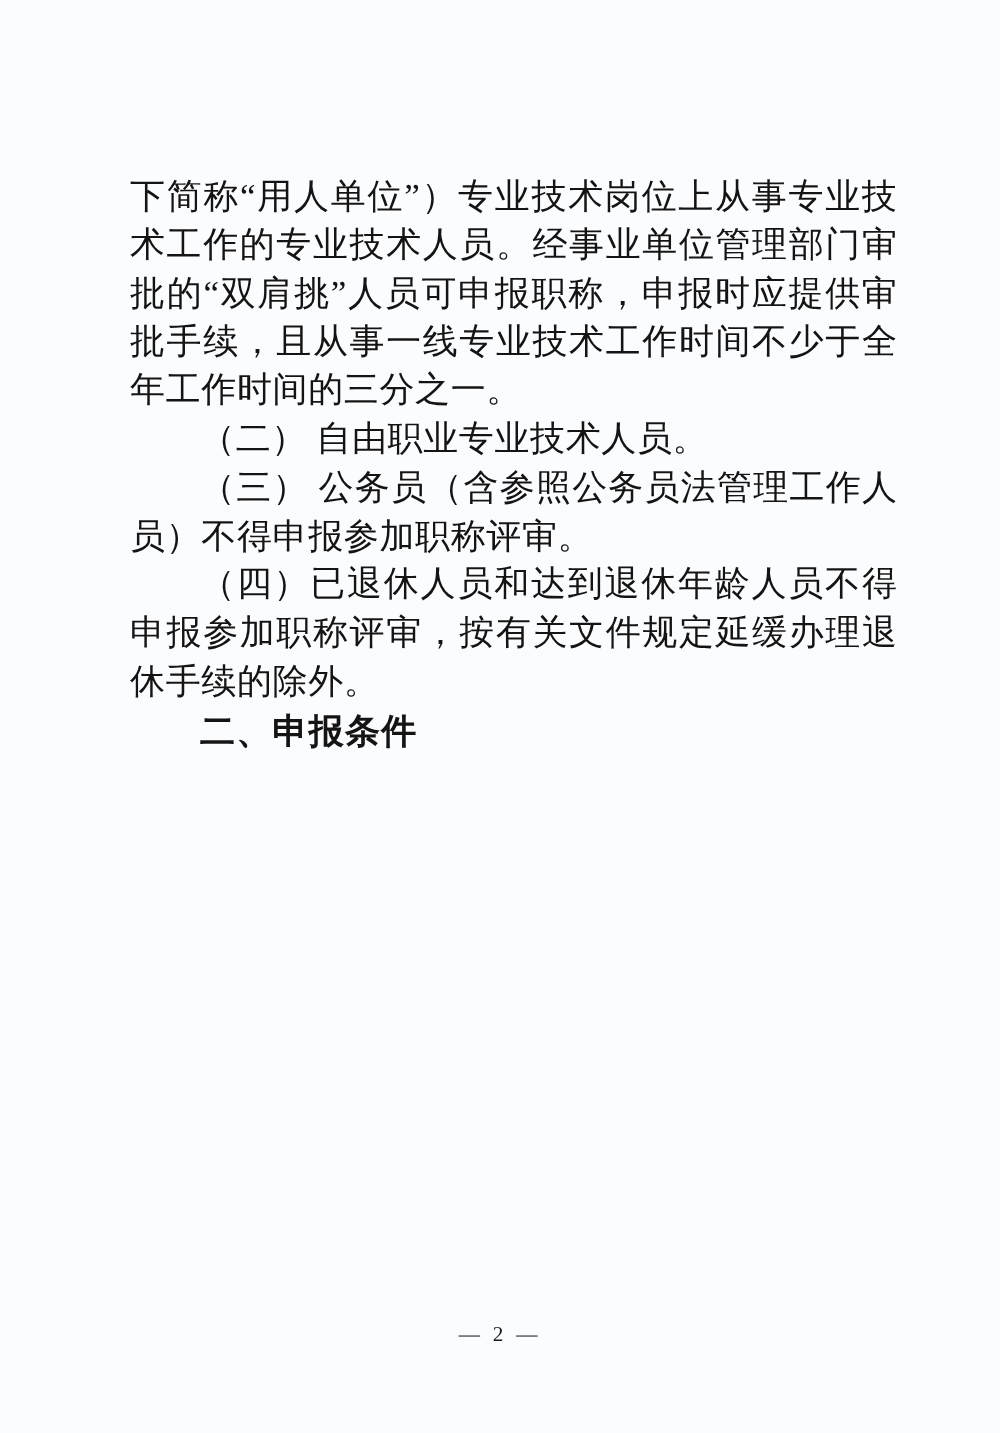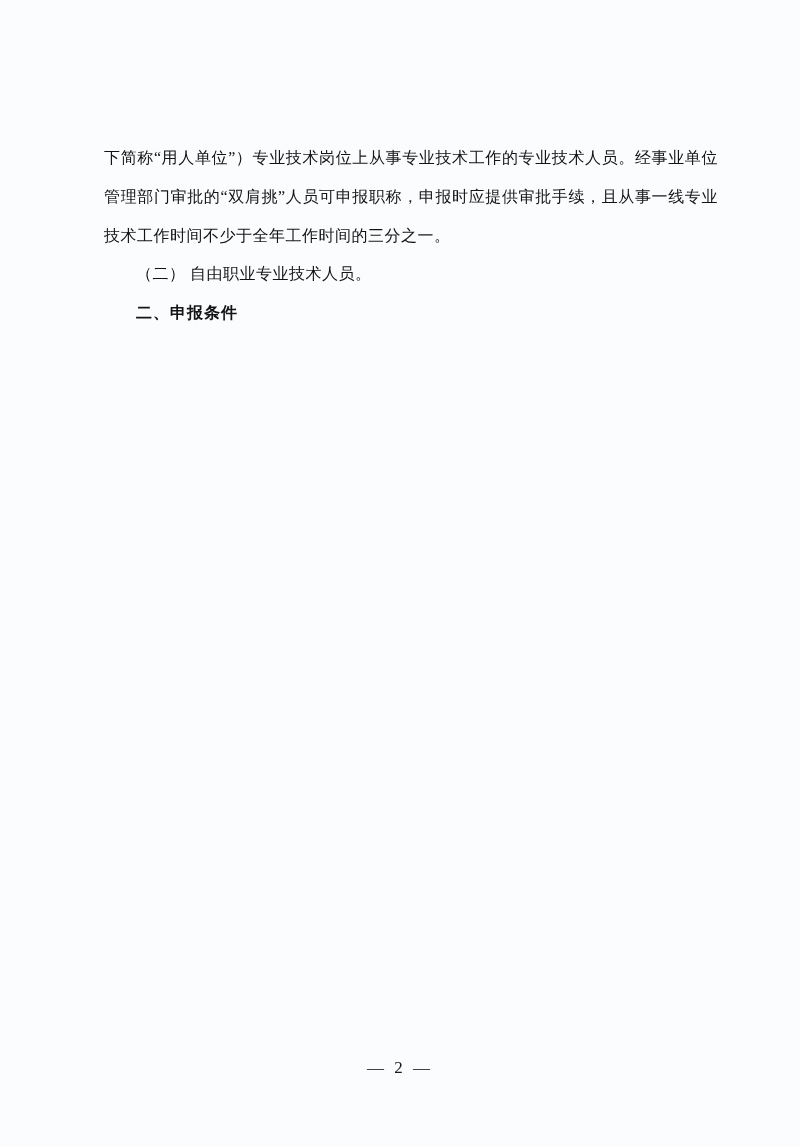--- a/index.html
+++ b/index.html
@@ -21,21 +21,21 @@
     background: #fbfcfe;
   }
   .content {
     position: absolute;
     left: 104px;
     top: 139px;
     width: 614px;
   }
   .content p {
     margin: 0;
-    font-size: 16px;
+    font-size: 28px;
     line-height: 38.8px;
     text-align: justify;
     text-justify: inter-character;
     font-family: "Liberation Serif", serif;
     color: #141414;
     letter-spacing: 0.5px;
   }
   .content p.indent {
     text-indent: 2em;
   }
@@ -56,16 +56,18 @@
     font-family: "Liberation Serif", serif;
   }
 </style>
 </head>
 <body>
 
 <div class="page">
   <div class="content">
       <p class="">下简称“用人单位”）专业技术岗位上从事专业技术工作的专业技术人员。经事业单位管理部门审批的“双肩挑”人员可申报职称，申报时应提供审批手续，且从事一线专业技术工作时间不少于全年工作时间的三分之一。</p>
       <p class="indent">（二） 自由职业专业技术人员。</p>
+      <p class="indent">（三） 公务员（含参照公务员法管理工作人员）不得申报参加职称评审。</p>
+      <p class="indent">（四）已退休人员和达到退休年龄人员不得申报参加职称评审，按有关文件规定延缓办理退休手续的除外。</p>
       <p class="heading indent">二、申报条件</p>
     </div>
   <div class="footer">— 2 —</div>
 </div>
 
 </body></html>

